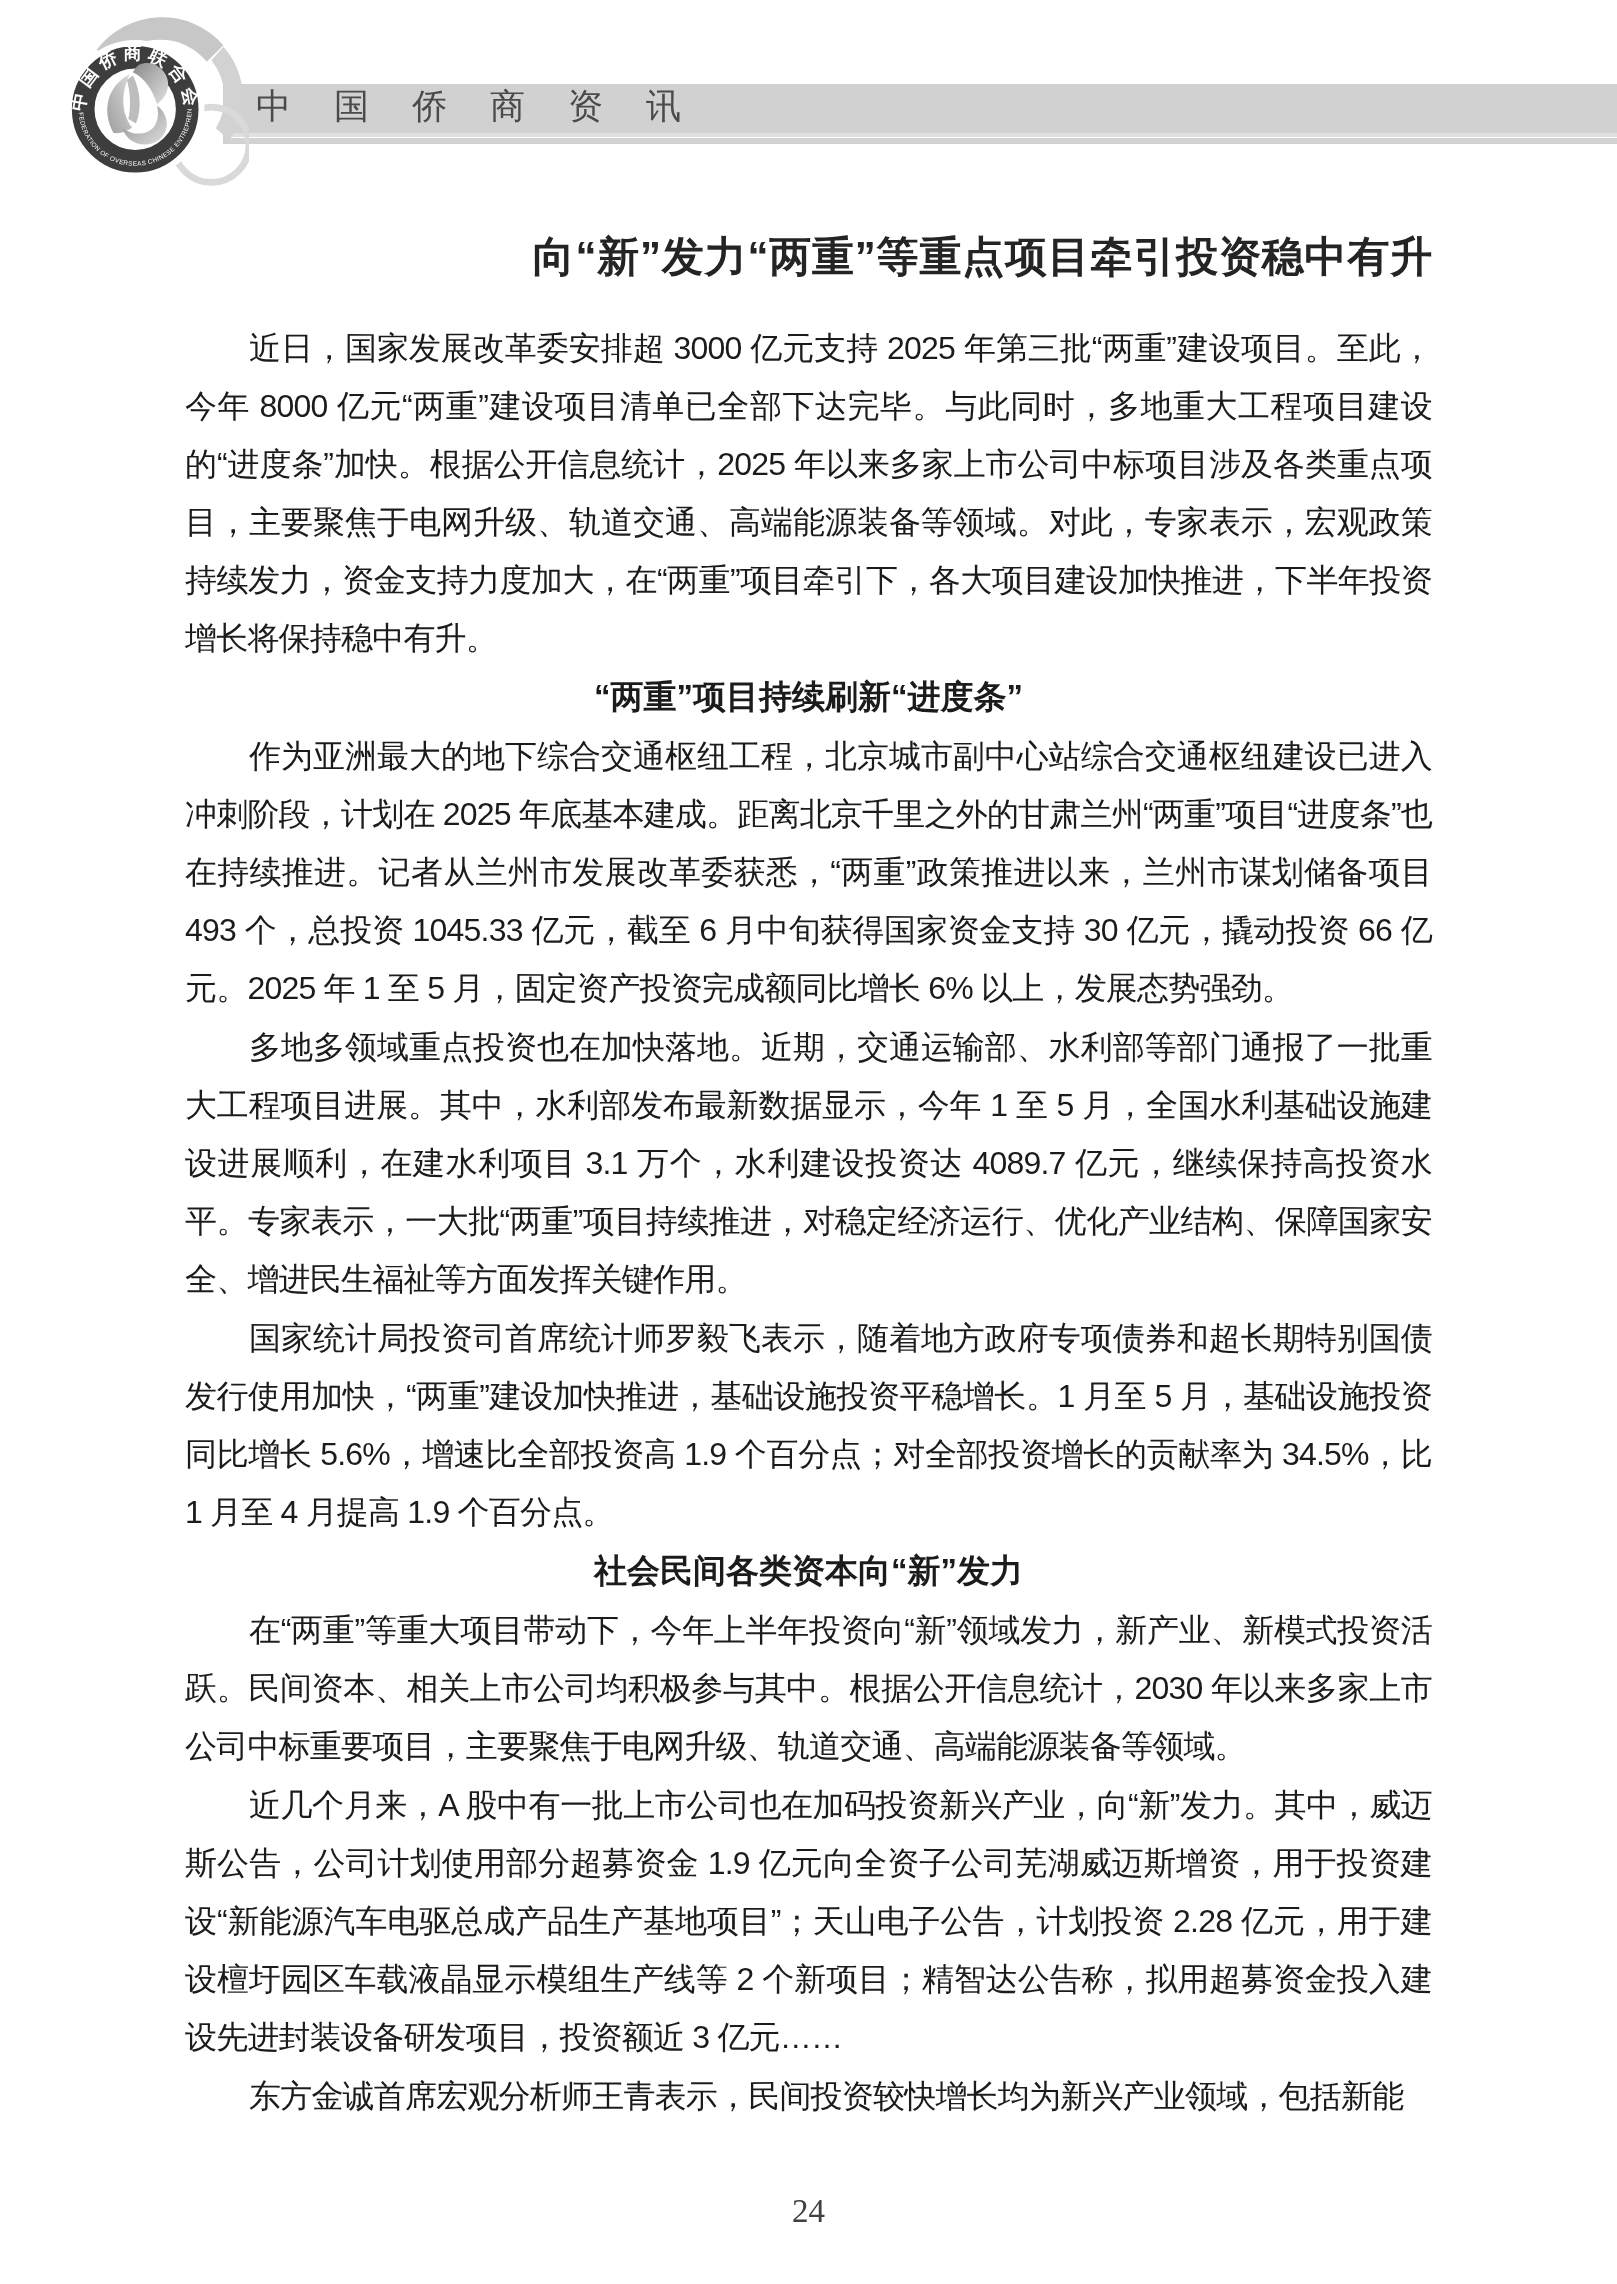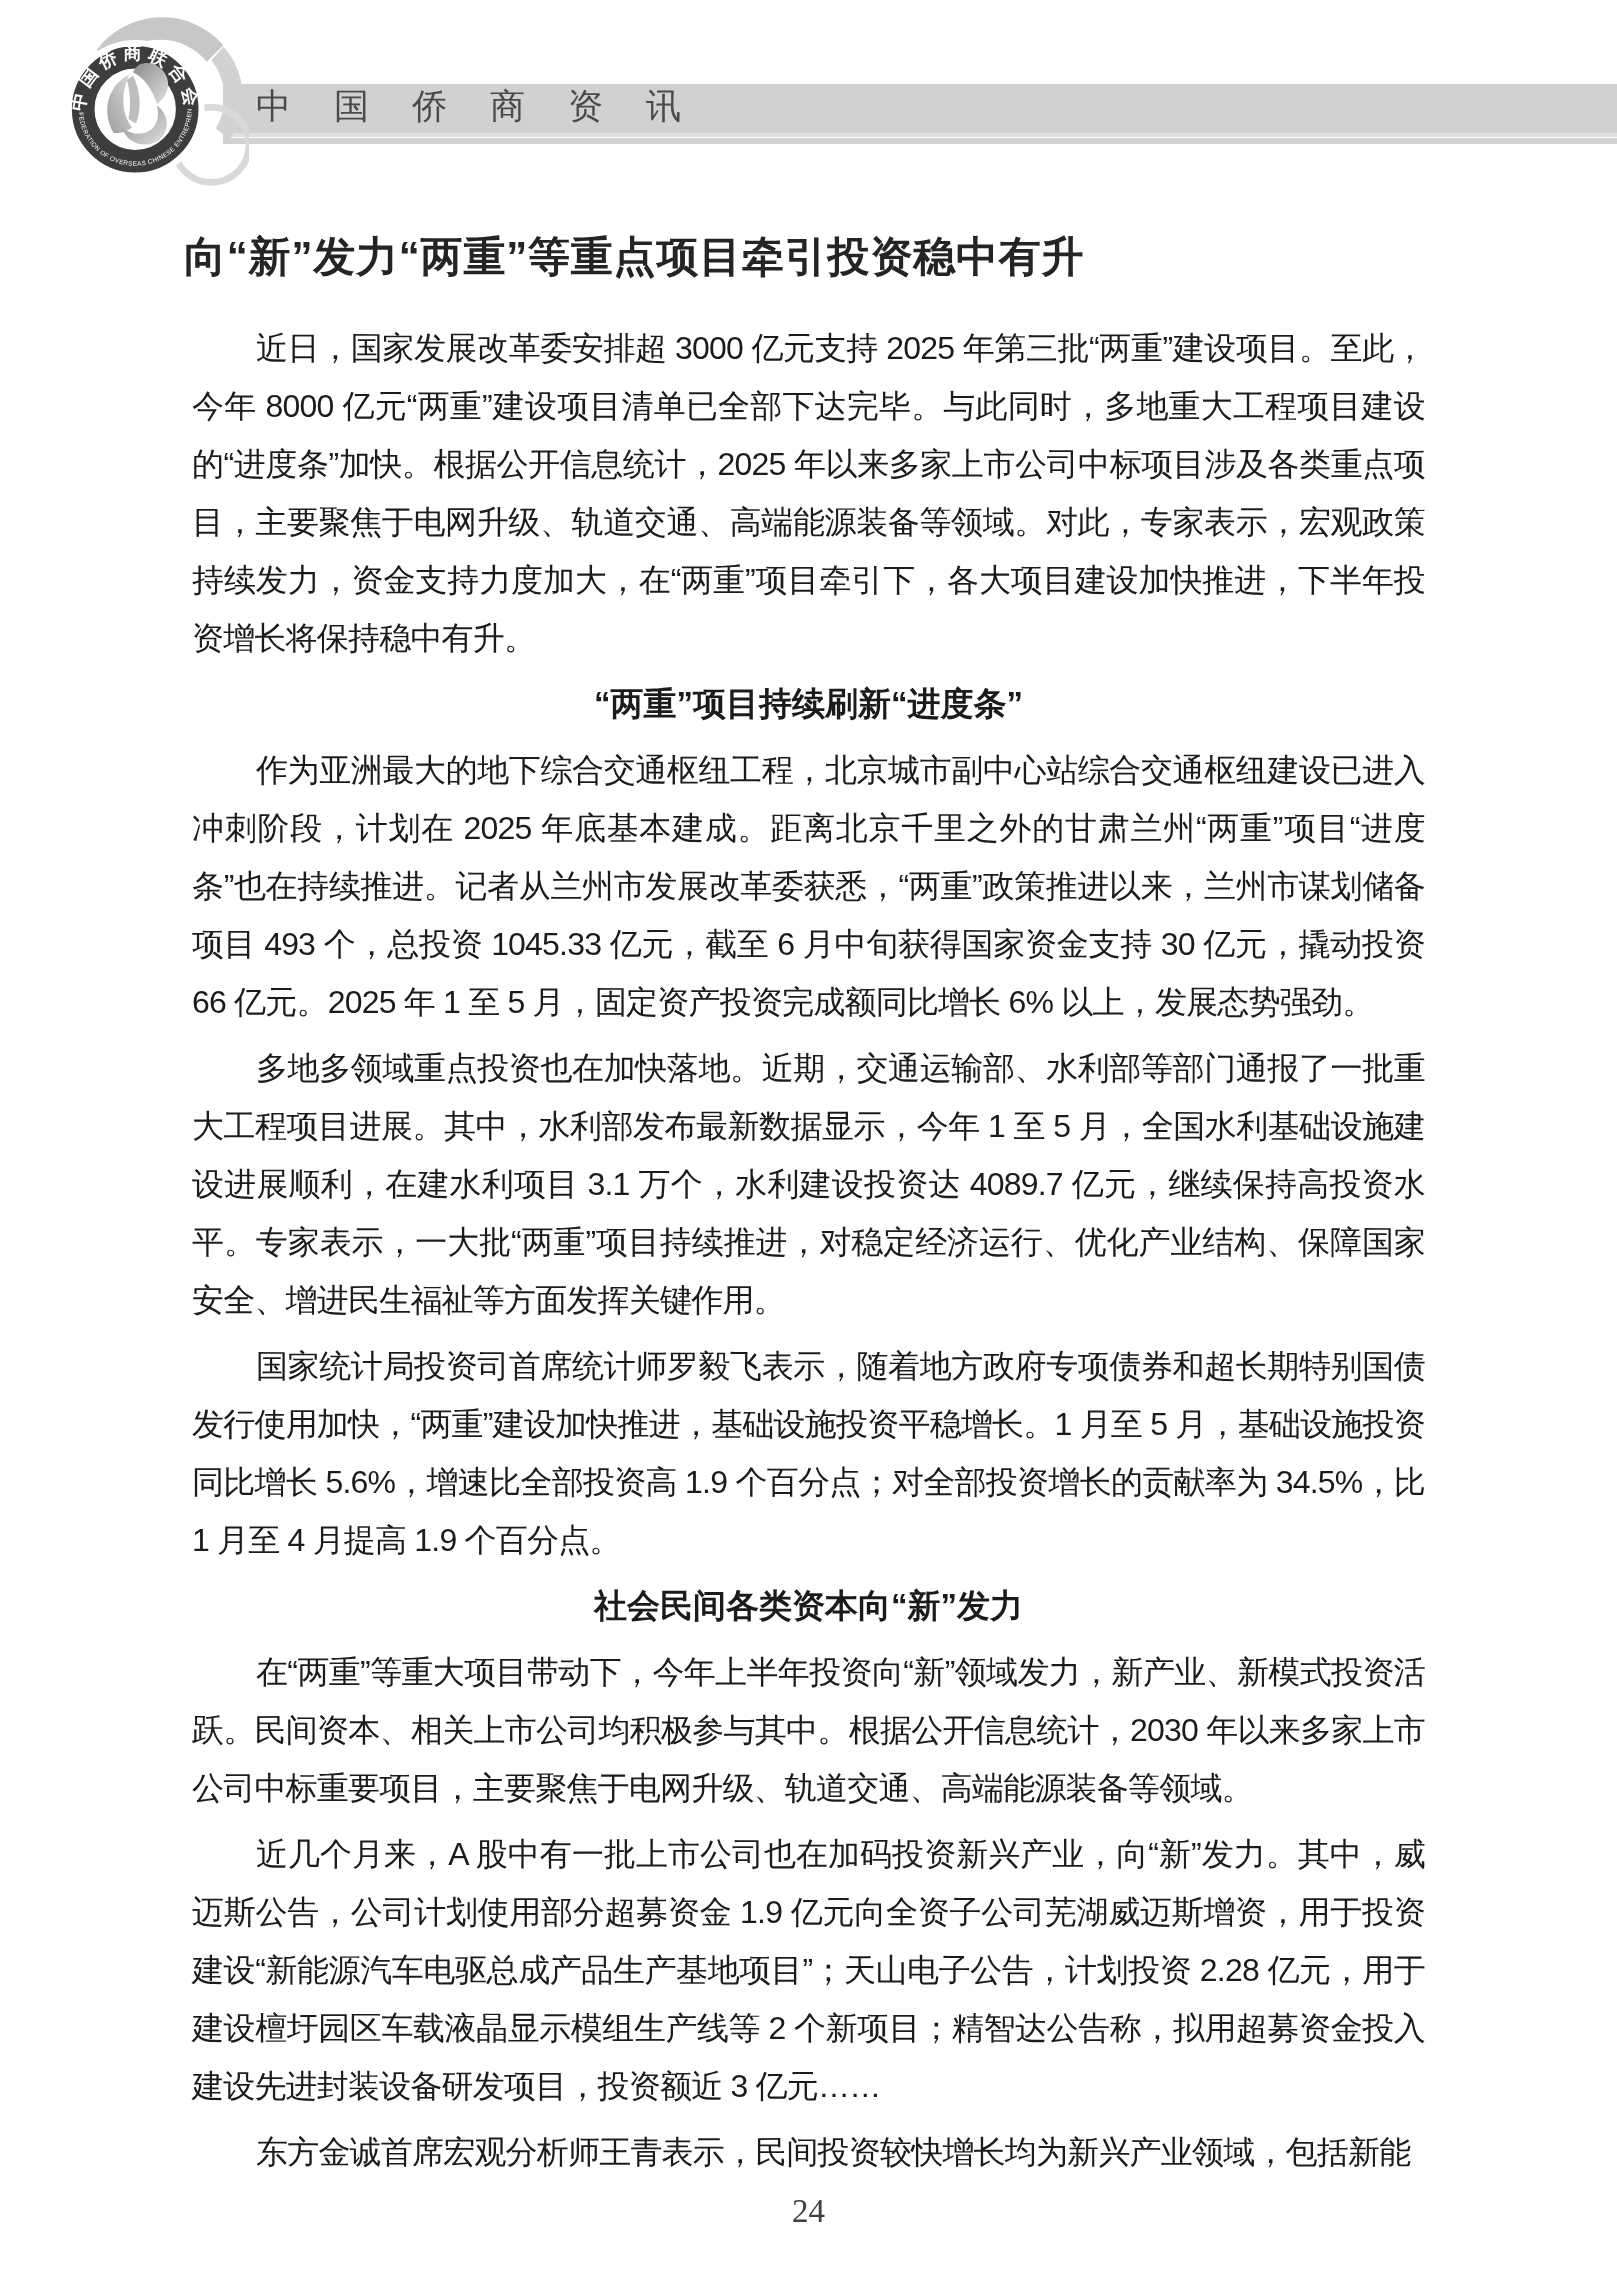--- a/index.html
+++ b/index.html
@@ -44,26 +44,26 @@
     position: absolute;
     left: 184px; top: 233px;
     width: 1249px;
     color: #1b1b1b;
   }
   .title {
     margin: 0 0 38px 0;
     font-size: 42px;
     line-height: 48px;
     font-weight: bold;
-    text-align: left;
+    text-align: right;
     color: #242424;
     letter-spacing: 0.8px;
   }
   .article p {
-    margin: 8px;
+    margin: 1px;
     font-size: 32px;
     line-height: 58px;
     letter-spacing: -0.8px;
     text-align: justify;
     text-indent: 2em;
     font-weight: normal;
   }
   .subhead {
     margin: 0;
     font-size: 33px;

